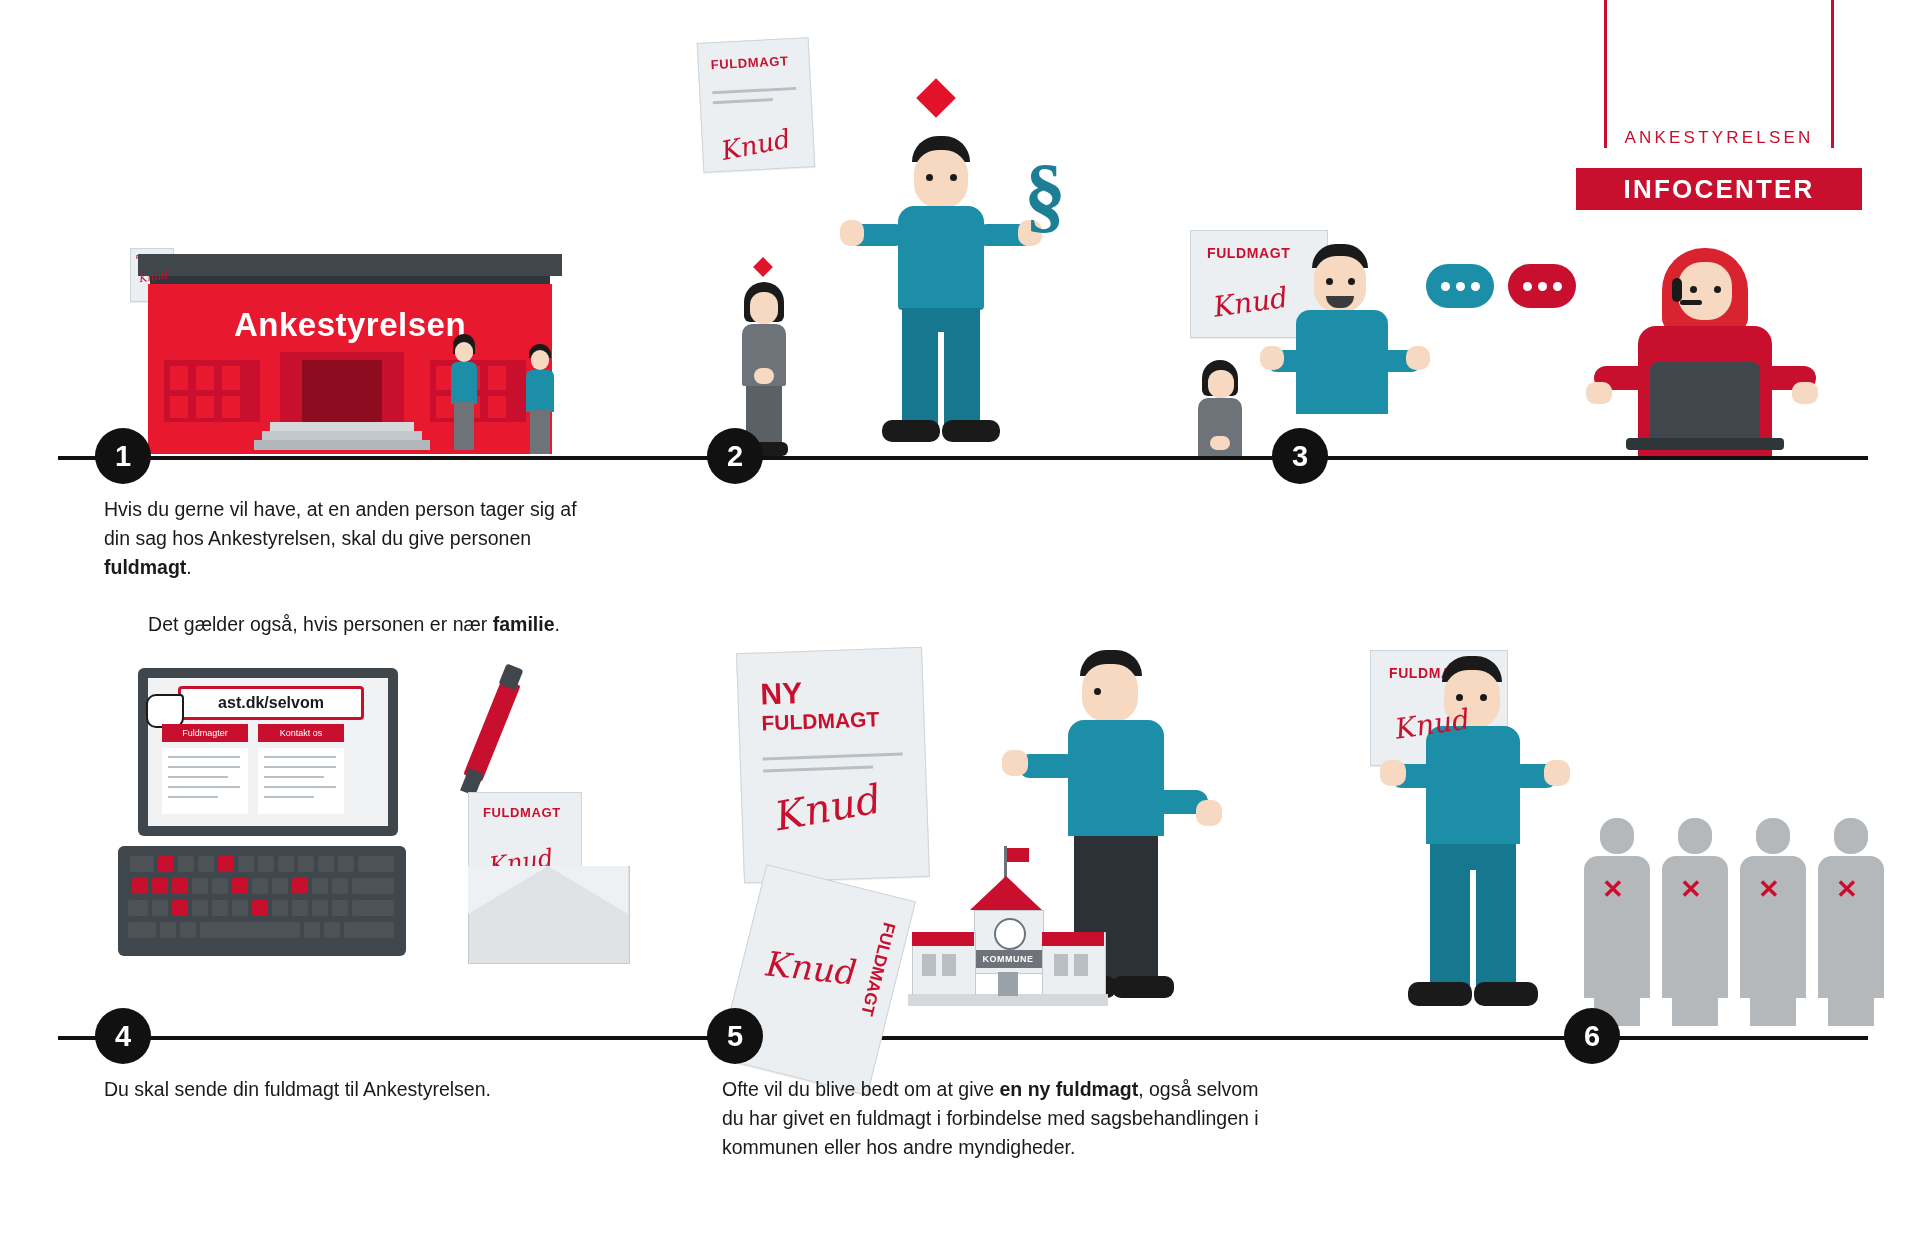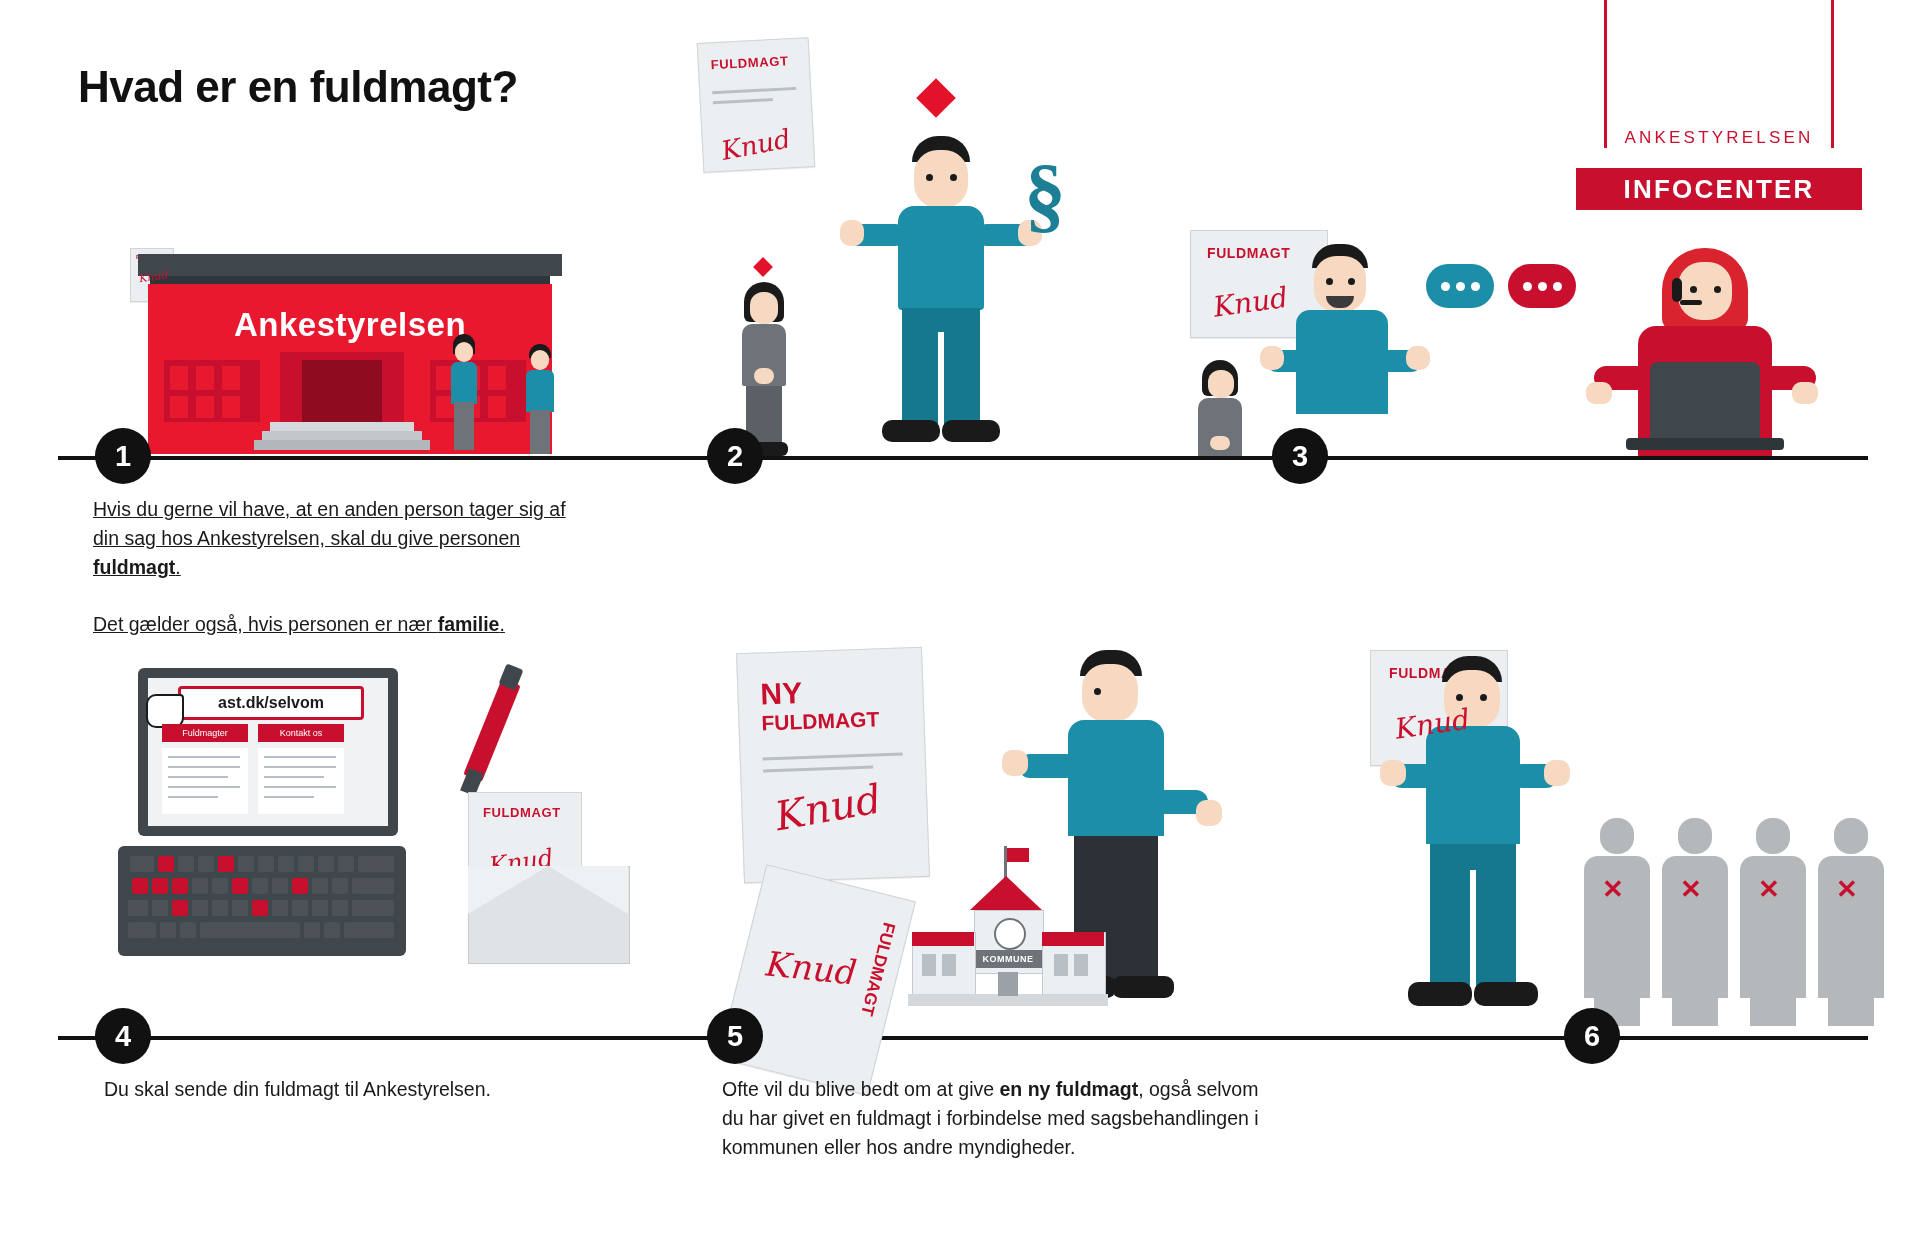--- a/index.html
+++ b/index.html
@@ -101,21 +101,21 @@
   }
 
   
   .caption {
     position: absolute;
     font-size: 19.5px;
     line-height: 29px;
     color: #1a1a1a;
   }
   .caption p { margin: 0; }
-  .caption p + p.space { margin-top: 28px; }
+  .caption p + p.space { margin-top: 28px; text-align: center; }
   b { font-weight: bold; }
 
   
   .art { position: absolute; }
   .shape { position: absolute; }
 
   
   .sheet {
     background: #eceff1;
     border: 1px solid #cfd4d8;
@@ -201,21 +201,20 @@
     font-weight: bold;
     font-size: 26px;
     line-height: 26px;
   }
 </style>
 </head>
 <body>
 
 <div class="page">
 
-  <div class="title">Hvad er en fuldmagt?</div>
 
   <div class="logo">
     <div class="bar-left"></div>
     <div class="bar-right"></div>
     <div class="ank">ANKESTYRELSEN</div>
     <div class="infoblock">INFOCENTER</div>
   </div>
 
   <div class="rule rule-1"></div>
 
@@ -265,21 +264,21 @@
     <div class="shape" style="left:392px; top:96px; width:36px; height:110px;">
       <div class="shape hair-dark" style="left:7px; top:0; width:22px; height:14px; border-radius:11px 11px 0 0;"></div>
       <div class="shape skin" style="left:9px; top:6px; width:18px; height:20px; border-radius:9px;"></div>
       <div class="shape teal" style="left:4px; top:26px; width:28px; height:42px; border-radius:6px 6px 0 0;"></div>
       <div class="shape gray" style="left:8px; top:66px; width:20px; height:44px;"></div>
     </div>
   </div>
 
   <div class="numcircle" style="left:95px; top:428px;">1</div>
 
-  <div class="caption" style="left:93px; top:495px; width:500px;text-decoration:underline;">
+  <div class="caption" style="left:104px; top:495px; width:500px;">
     <p>Hvis du gerne vil have, at en anden person tager sig af din sag hos Ankestyrelsen, skal du give personen <b>fuldmagt</b>.</p>
     <p class="space">Det gælder også, hvis personen er nær <b>familie</b>.</p>
   </div>
 
   <div class="art" style="left:700px; top:40px; width:420px; height:416px;">
 
     <div class="heart" style="left:222px; top:44px; width:28px; height:28px;">
       <div style="left:-14px; top:0; width:28px; height:28px;"></div>
       <div style="left:0; top:-14px; width:28px; height:28px;"></div>
     </div>

